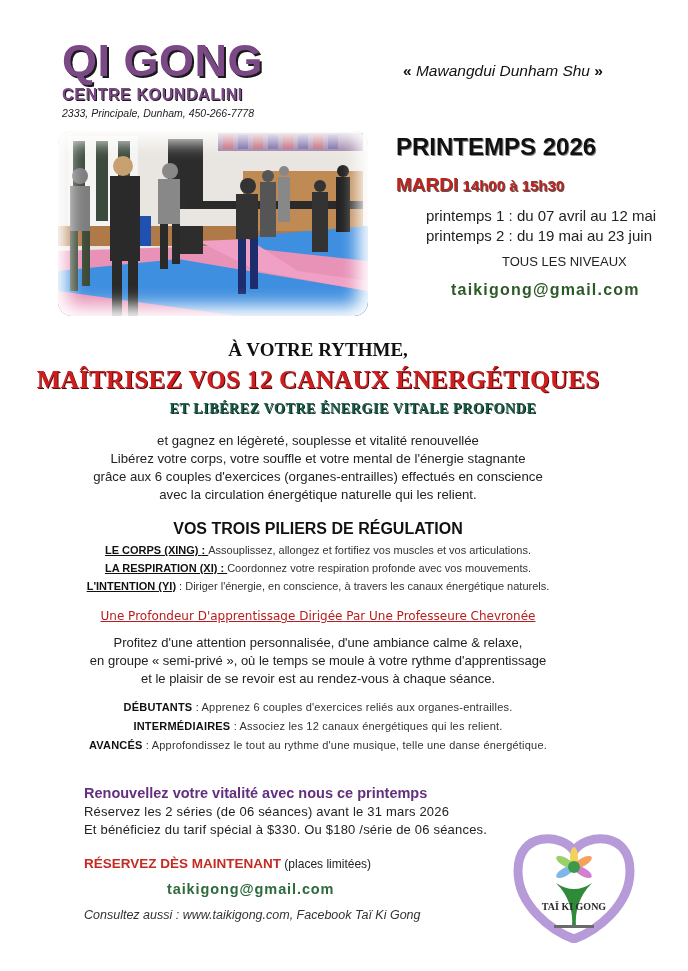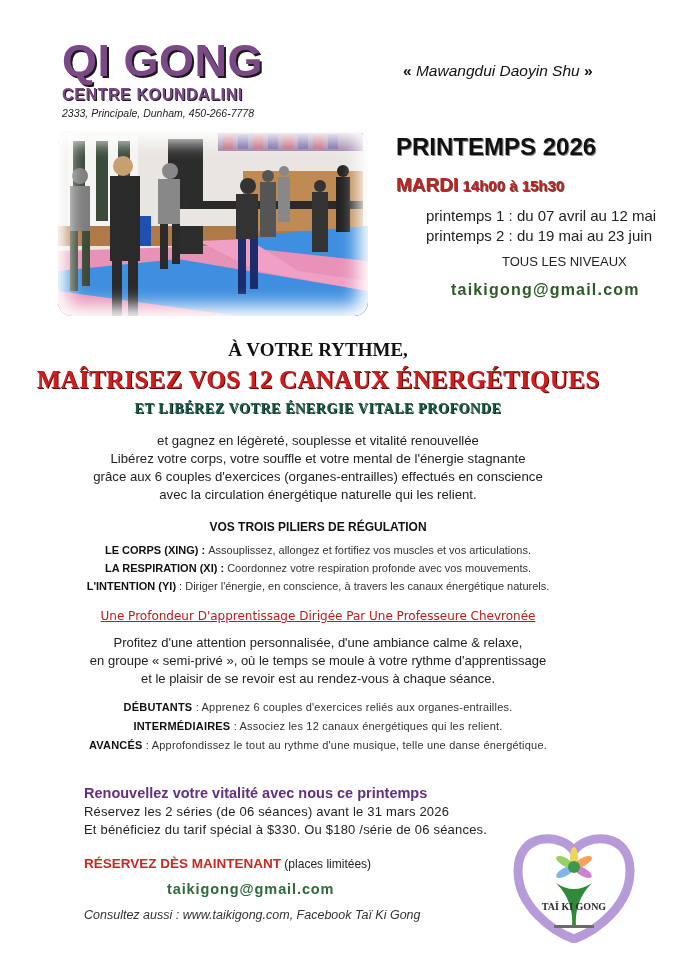--- a/index.html
+++ b/index.html
@@ -65,32 +65,33 @@
     }
     .h-canaux {
       top: 366px; font-family: "Liberation Serif", serif; font-weight: bold;
       font-size: 25px; color: #d01e1e; letter-spacing: 0.3px;
       text-shadow: 1px 1px 0 #5a0d0d;
     }
     .h-liberez {
       top: 401px; font-family: "Liberation Serif", serif; font-weight: bold;
       font-size: 14px; color: #1c5b48; letter-spacing: 0.6px;
       text-shadow: 1px 1px 0 #0a2a22;
+      padding-left: 35px;
     }
     .intro {
       top: 432px; font-size: 13.2px; line-height: 18px; color: #222;
     }
 
     .pillars-title {
-      top: 520px; font-size: 12px; font-weight: bold; color: #111;
+      top: 520px; font-size: 16px; font-weight: bold; color: #111;
     }
     .pillars {
       top: 541px; font-size: 11px; line-height: 18px; color: #333;
     }
-    .pillars b { color: #111; }
+    .pillars b { color: #111; text-decoration: underline; }
 
     .prof-title {
       top: 609px; font-size: 13px; color: #b91c1c; text-decoration: underline;
       font-family: "DejaVu Sans", sans-serif; font-size: 12px;
     }
     .prof-body {
       top: 634px; font-size: 13px; line-height: 18px; color: #222;
     }
 
     .levels-list {
@@ -119,21 +120,21 @@
     }
 
     .logo { left: 512px; top: 831px; width: 124px; height: 112px; }
   </style>
 </head>
 <body>
 
 <div class="abs title-main">QI GONG</div>
 <div class="abs title-sub">CENTRE KOUNDALINI</div>
 <div class="abs address">2333, Principale, Dunham, 450-266-7778</div>
-<div class="abs subtitle-quote"><b>«</b><span> Mawangdui Daoyin Shu </span><b>»</b></div>
+<div class="abs subtitle-quote"><b>«</b><span> Mawangdui Dunham Shu </span><b>»</b></div>
 
 <div class="abs photo">
   <svg width="310" height="185" viewBox="0 0 310 185">
     <rect x="0" y="0" width="310" height="185" fill="#e9e6e1"></rect>
 
     <rect x="10" y="5" width="70" height="90" fill="#f4f4f2"></rect>
     <rect x="15" y="10" width="12" height="80" fill="#3b4a3c"></rect>
     <rect x="38" y="10" width="12" height="80" fill="#3b4a3c"></rect>
     <rect x="60" y="10" width="12" height="80" fill="#3b4a3c"></rect>
     <rect x="110" y="8" width="35" height="70" fill="#2c2c2c"></rect>

